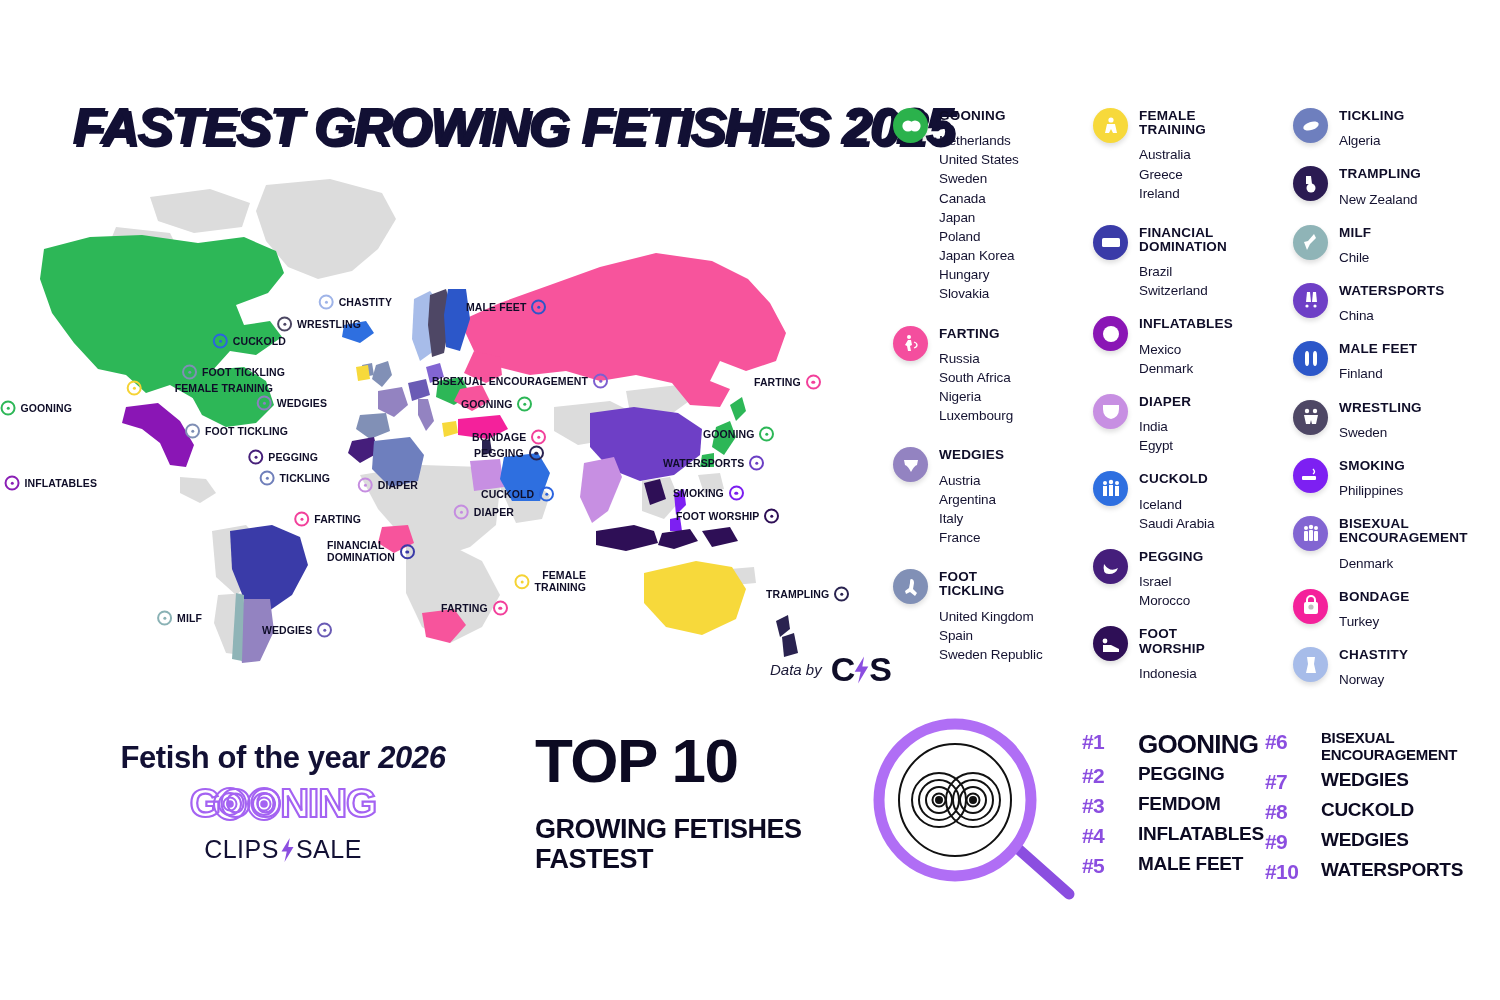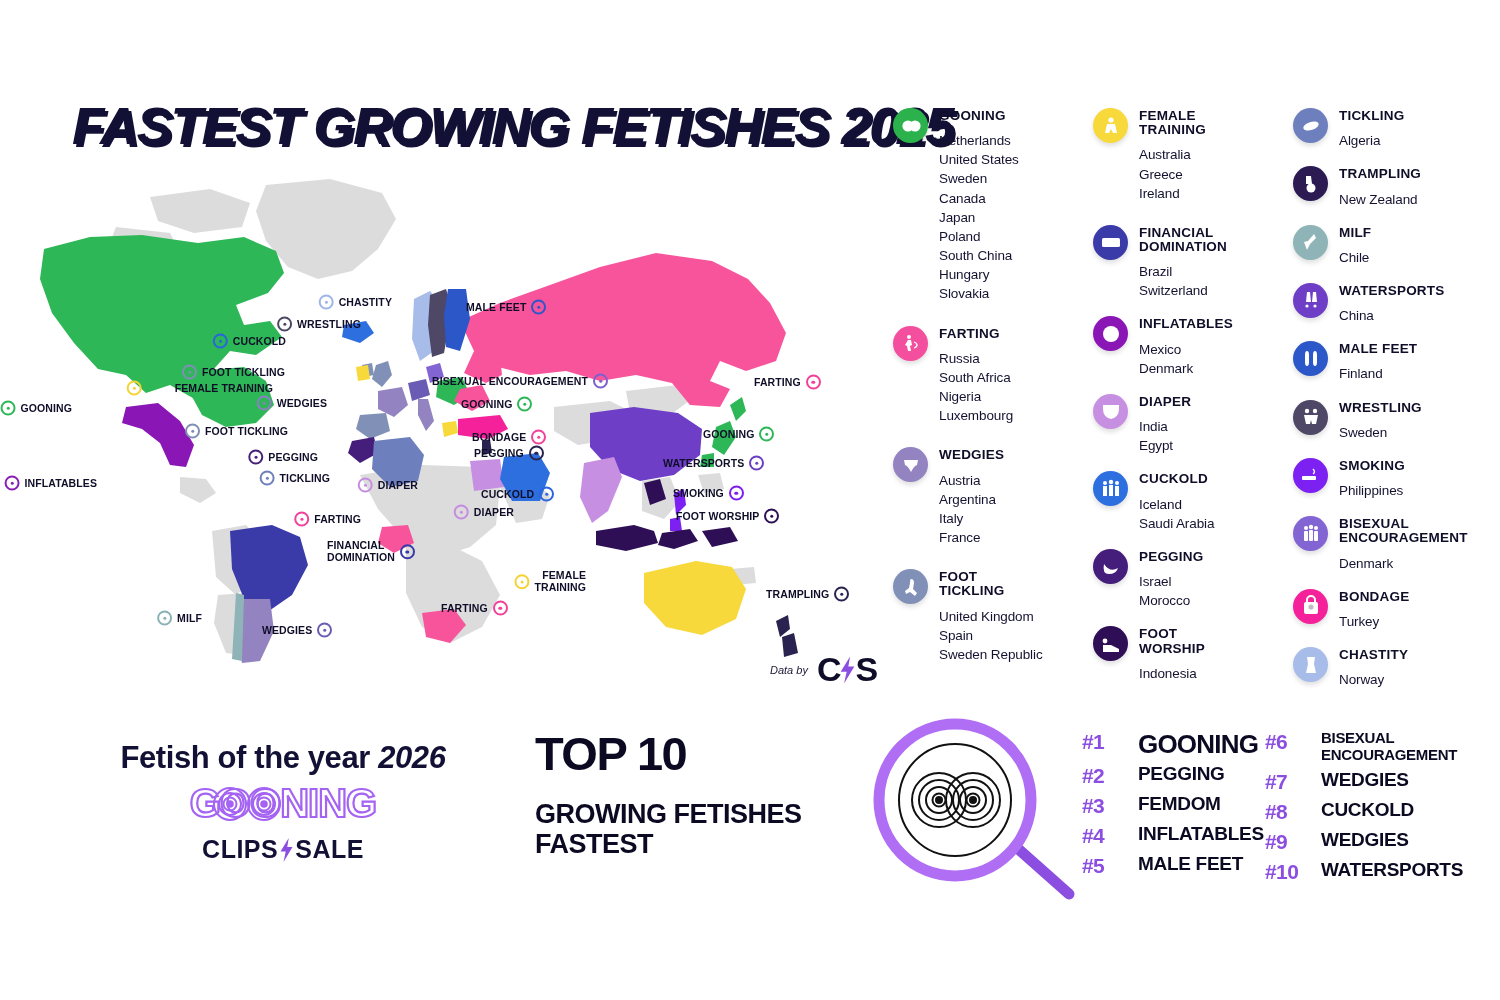--- a/index.html
+++ b/index.html
@@ -78,45 +78,45 @@
   .lg-country{
     font-size:13.5px;line-height:1.42;color:#141230;
     letter-spacing:-.1px;
   }
 
   
   .databy{
     position:absolute;left:770px;top:650px;
     display:flex;align-items:center;gap:9px;
   }
-  .databy .dlabel{font-size:11px;font-style:italic;color:#1a1836;font-weight:500;}
+  .databy .dlabel{font-size:15px;font-style:italic;color:#1a1836;font-weight:500;}
   .c4s{display:flex;align-items:center;font-size:34px;font-weight:bold;letter-spacing:-1px;color:#0f0d28;}
   .bolt{display:inline-block;width:17px;height:28px;margin:0 -1px;}
 
   
   .foty{
     position:absolute;left:48px;top:740px;width:470px;text-align:center;
   }
   .foty-line{
     font-size:31px;font-weight:bold;color:#121034;letter-spacing:-.4px;
   }
   .foty-line em{font-style:italic;font-weight:bold;}
   .goon-word{
     margin-top:5px;height:48px;position:relative;
   }
   .goon-svg{display:block;margin:0 auto;}
   .clips-logo{
     margin-top:6px;display:flex;align-items:center;justify-content:center;
-    font-size:25px;font-weight:bold;letter-spacing:.5px;color:#121034;
+    font-size:25px;font-weight:normal;letter-spacing:.5px;color:#121034;
   }
   .clips-logo .bolt2{width:15px;height:24px;margin:0 1px;}
 
   
   .top10{position:absolute;left:535px;top:730px;}
-  .top10-title{font-size:47px;font-weight:bold;letter-spacing:-1.5px;color:#0c0a22;line-height:1;}
+  .top10-title{font-size:62px;font-weight:bold;letter-spacing:-1.5px;color:#0c0a22;line-height:1;}
   .top10-sub{
     margin-top:22px;font-size:27px;font-weight:bold;
     letter-spacing:-.5px;line-height:1.12;color:#0c0a22;
   }
 
   
   .magnifier{position:absolute;left:855px;top:718px;width:230px;height:190px;}
 
   
   .rank-col{position:absolute;}
@@ -459,21 +459,21 @@
         </div>
         <div class="lg-body">
           <div class="lg-title">GOONING</div>
           <div class="lg-countries">
             <div class="lg-country">Netherlands</div>
             <div class="lg-country">United States</div>
             <div class="lg-country">Sweden</div>
             <div class="lg-country">Canada</div>
             <div class="lg-country">Japan</div>
             <div class="lg-country">Poland</div>
-            <div class="lg-country">South China</div>
+            <div class="lg-country">Japan Korea</div>
             <div class="lg-country">Hungary</div>
             <div class="lg-country">Slovakia</div>
           </div>
         </div>
       </div>
       <div class="lg-item" style="margin-bottom: 22px;">
         <div class="lg-icon" style="background: rgb(244, 78, 158);">
           <svg viewBox="0 0 22 22">
             <path d="M9 3a2 2 0 1 1 0 4 2 2 0 0 1 0-4zM8 8h3l1 5-2 1 1 5H8l-1-5-2-1z"></path>
             <path d="M14 10q3 1 3 3t-3 3" fill="none" stroke="#fff" stroke-width="1.3"></path>

